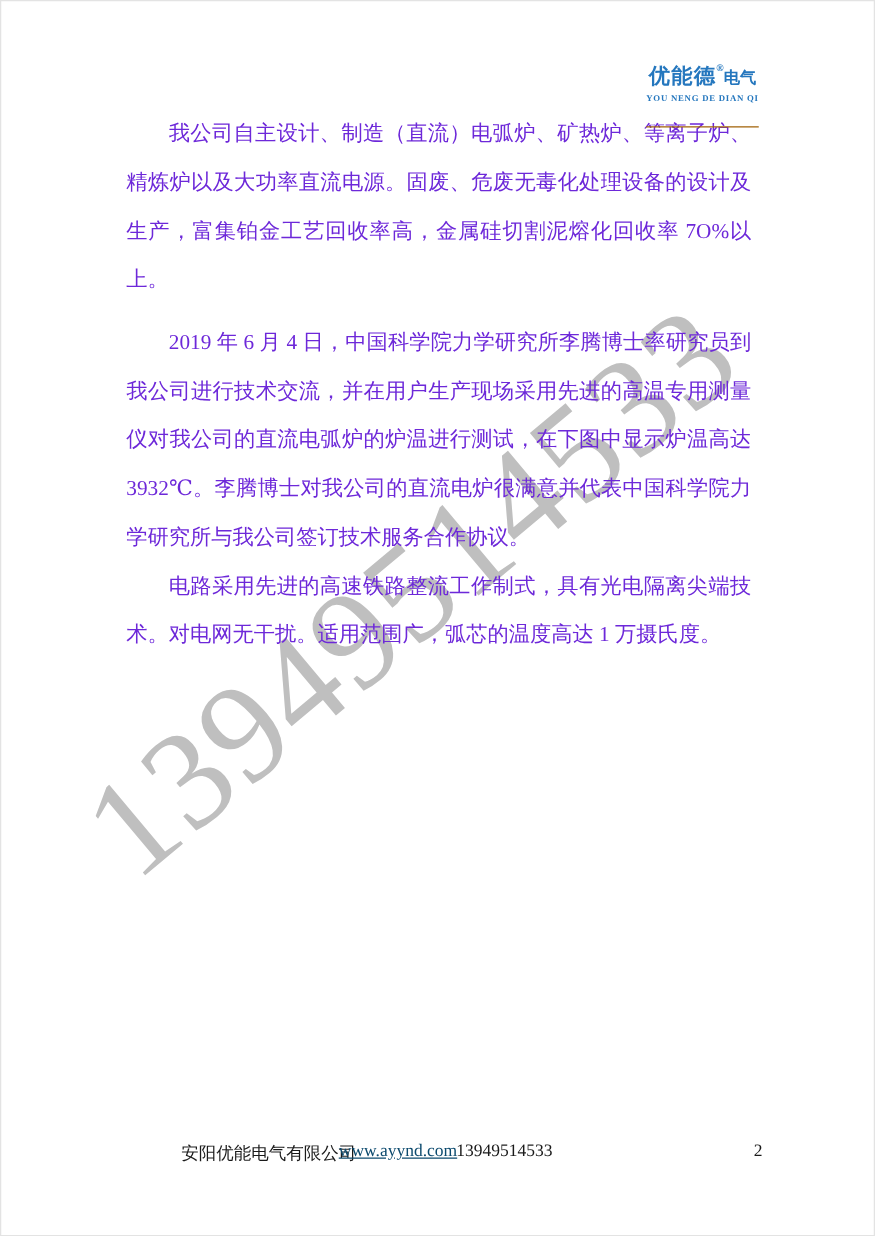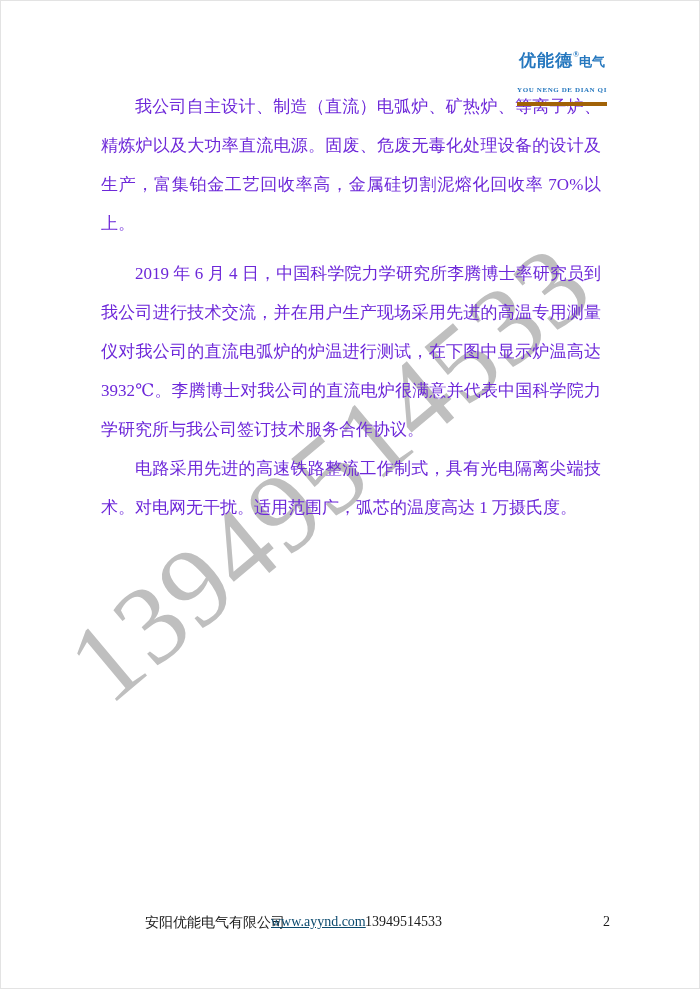--- a/index.html
+++ b/index.html
@@ -45,27 +45,27 @@
   }
   .logo-cn {
     font-weight: bold;
     white-space: nowrap;
     line-height: 20px;
   }
   .logo-cn .main { font-size: 17px; letter-spacing: 1px; }
   .logo-cn .reg  { font-size: 8px; vertical-align: 9px; }
   .logo-cn .suffix { font-size: 13px; }
   .logo-en {
-    margin-top: 14px;
-    padding-bottom: 8px;
+    margin-top: 3px;
+    padding-bottom: 18px;
     font-size: 7px;
     font-weight: bold;
     letter-spacing: 0.6px;
     white-space: nowrap;
-    border-bottom: 4px solid #a16207;
+    border-bottom: 1px solid #a16207;
   }
 
   
   .content {
     position: absolute;
     left: 100px;
     top: 86px;
     width: 500px;
     z-index: 1;
   }

